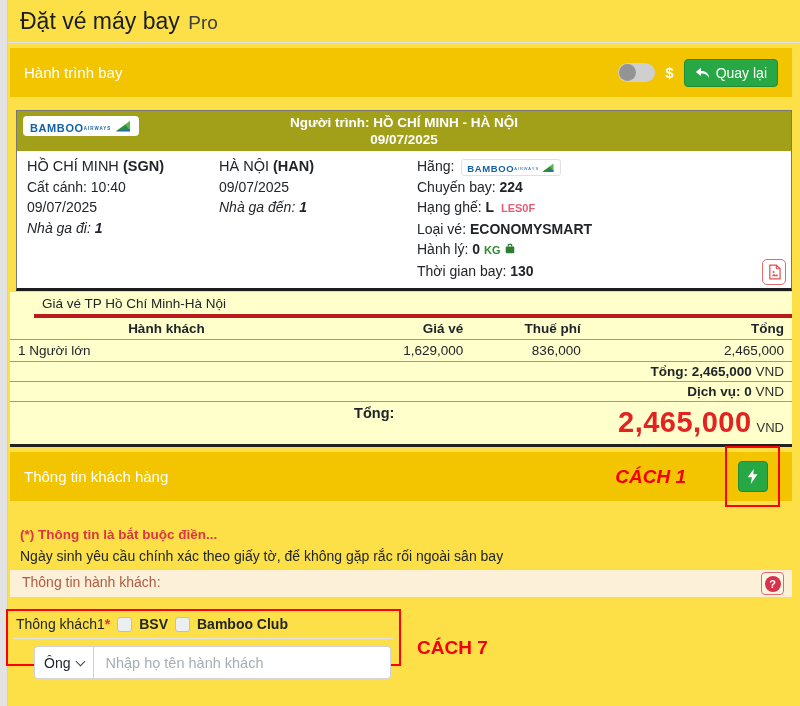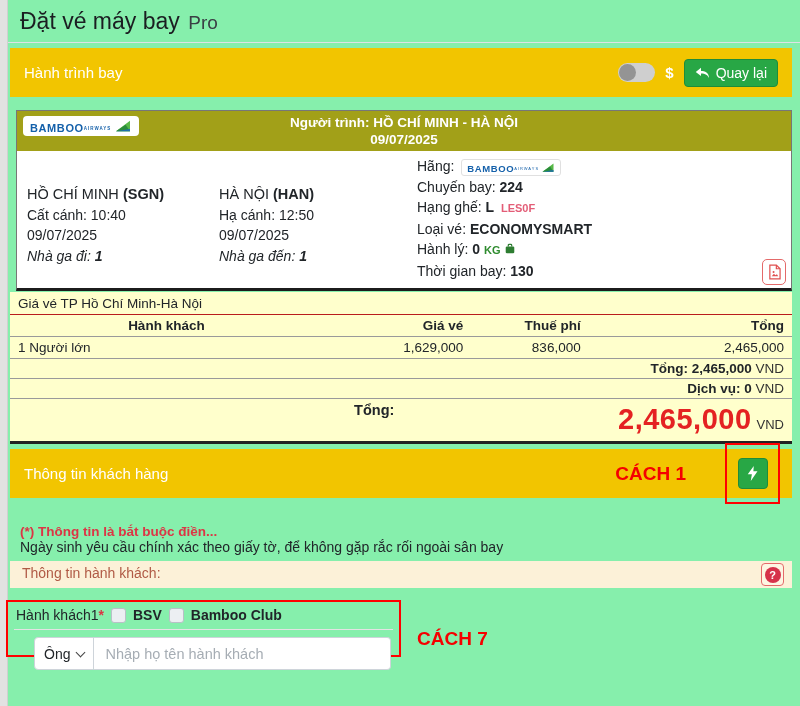--- a/index.html
+++ b/index.html
@@ -1,17 +1,17 @@
 <!DOCTYPE html>
 <html><head>
 <meta charset="utf-8">
 <style>
   * { margin:0; padding:0; box-sizing:border-box; }
   html,body { width:800px; height:706px; background:#fff; font-family:"Liberation Sans","DejaVu Sans",sans-serif; color:#212529; overflow:hidden; }
-  .page { position:relative; width:800px; height:706px; background:#86efac; }
+  .page { position:relative; width:800px; height:706px; background:#fde047; }
   .left-strip { position:absolute; left:0; top:0; width:8px; height:706px; background:#e2e2e2; border-right:1px solid #d0d0d0; }
   .content { position:relative; margin-left:8px; width:792px; }
 
   
   .title-bar { padding:8px 16px 7px 12px; border-bottom:1px solid #dee2e6; }
   .title-bar .t-main { font-size:23px; font-weight:500; color:#1b1e21; }
   .title-bar .t-suffix { font-size:19px; font-weight:400; color:#3a3f44; margin-left:4px; }
 
   
   .section-bar { margin:5px 8px 0 2px; height:49px; background:#f2c500; color:#fff; display:flex; align-items:center; padding:0 14px; font-size:15px; position:relative; }
@@ -23,53 +23,53 @@
 
   
   .flight-card { margin:13px 8px 0 8px; border:1px solid #777; border-bottom:3px solid #1c1c1c; background:#fff; }
   .card-header { background:#a2a018; height:40px; position:relative; display:flex; flex-direction:column; align-items:center; justify-content:center; color:#fff; font-weight:bold; font-size:13.5px; line-height:17px; }
   .brand-badge { position:absolute; left:6px; top:5px; background:#fff; border-radius:4px; padding:3px 7px; display:flex; align-items:flex-end; gap:3px; }
   .brand-txt { display:flex; line-height:9px; }
   .brand-name { color:#1460aa; font-weight:bold; font-size:11px; letter-spacing:.6px; }
   .brand-sub { color:#1460aa; font-size:4.5px; letter-spacing:1px; }
   .card-body { display:grid; grid-template-columns:192px 198px 1fr; padding:5px 10px 4px 10px; font-size:14px; position:relative; min-height:137px; }
   .col .ln { line-height:20.5px; }
-  .city-ln { font-size:14.5px;margin-top:28px; }
+  .city-ln { font-size:14.5px; }
   .b { font-weight:bold; }
   .it { font-style:italic; }
   .fare-code { color:#e35d77; font-size:11px; font-weight:bold; margin-left:3px; }
   .kg { color:#2e8b2e; font-size:11px; font-weight:bold; }
   .mini-logo { display:inline-flex; align-items:flex-end; gap:2px; border:1px solid #e0e0e0; border-radius:3px; background:#fff; padding:2px 5px; vertical-align:middle; margin-left:3px; }
   .mini-logo .brand-name { font-size:9.5px; }
   .mini-logo .brand-sub { font-size:4px; }
   .pdf-btn { position:absolute; right:5px; bottom:3px; width:24px; height:26px; border:1px solid #e46a6a; border-radius:5px; display:flex; align-items:center; justify-content:center; background:#fff; cursor:pointer; }
 
   
   .fare { margin:1px 8px 0 2px; background:#ffffcc; border-bottom:3px solid #222; font-size:13.5px; }
-  .fare-caption { padding:4px 8px 3px; border-bottom:1px solid #b91c1c; }
+  .fare-caption { padding:4px 8px 3px; border-bottom:4px solid #b91c1c;margin-left:24px; }
   table.fare-tbl { width:100%; border-collapse:collapse; }
   .fare-tbl th, .fare-tbl td { padding:3px 8px; border-bottom:1px solid #9a9a9a; font-size:13.5px; }
   .fare-tbl th { font-weight:bold; }
   .c { } .r { text-align:right; }
   .fare-line { text-align:right; padding:2px 8px; border-bottom:1px solid #9a9a9a; }
   .fare-line .unit { font-weight:normal; color:#333; }
   .grand-row { position:relative; height:42px; }
   .grand-label { position:absolute; left:44%; top:3px; font-weight:bold; font-size:14.5px; }
   .grand-val { position:absolute; right:8px; top:4px; display:flex; align-items:baseline; gap:5px; }
   .grand-num { color:#e42222; font-weight:bold; font-size:29px; letter-spacing:.5px; }
   .grand-unit { font-size:13px; color:#333; }
 
   
-  .cach1-lbl { color:#f50000; font-weight:bold; font-size:19px; margin-right:14px; }
+  .cach1-lbl { color:#f50000; font-weight:bold; font-size:19px; margin-right:14px;font-style:italic; }
   .anno-box1 { position:absolute; right:12px; top:-6px; width:55px; height:61px; border:2px solid #f00; display:flex; align-items:center; justify-content:center; }
   .bolt-btn { width:30px; height:31px; background:#28a745; border:1px solid #1f8c3a; border-radius:4px; display:flex; align-items:center; justify-content:center; cursor:pointer; }
 
   .notes { margin:26px 0 0 12px; font-size:14px; }
   .note-red { color:#dc3545; font-weight:bold; font-size:13.5px; }
-  .note-plain { color:#212529; }
+  .note-plain { margin-top:6px; color:#212529; }
   .pass-bar { margin:6px 8px 0 2px; background:#fcf1d8; color:#b05a45; font-size:14px; padding:4px 12px; position:relative; height:27px; }
   .help-btn { position:absolute; right:8px; top:2px; width:23px; height:23px; border:1px solid #e46a6a; border-radius:4px; background:#fdf6e3; display:flex; align-items:center; justify-content:center; cursor:pointer; }
   .help-circle { width:16px; height:16px; border-radius:50%; background:#d6324a; color:#fff; font-size:11px; font-weight:bold; display:flex; align-items:center; justify-content:center; }
 
   
   .form-area { position:relative; margin:12px 0 0 0; height:58px; }
   .anno-box2 { position:absolute; left:-2px; top:0; width:395px; height:57px; border:2px solid #f00; padding:4px 6px 0 6px; }
   .pax-row1 { display:flex; align-items:center; gap:7px; font-size:14px; padding:1px 2px 6px 2px; border-bottom:1px solid #e3e3e3; }
   .req { color:#dc3545; font-weight:bold; }
   .cb { width:15px; height:15px; border:1px solid #b9c0c7; border-radius:3px; background:#eceff2; cursor:pointer; }
@@ -145,21 +145,20 @@
             <span>Nhà ga đi:</span>
             <span class="b">1</span>
           </div>
         </div>
 
         <div class="col">
           <div class="ln city-ln">
             <span>HÀ NỘI</span>
             <span class="b">(HAN)</span>
           </div>
-          <div class="ln">Hạ cánh: 12:50</div>
           <div class="ln">09/07/2025</div>
           <div class="ln it">
             <span>Nhà ga đến:</span>
             <span class="b">1</span>
           </div>
         </div>
 
         <div class="col">
           <div class="ln">
             <span>Hãng:</span>
@@ -287,21 +286,21 @@
       <span>Thông tin hành khách:</span>
       <button class="help-btn">
         <span class="help-circle">?</span>
       </button>
     </div>
 
     <div class="form-area">
       <div class="anno-box2">
         <div class="pax-row1">
           <span>
-            <span>Hành khách1</span><span class="req">*</span>
+            <span>Thông khách1</span><span class="req">*</span>
           </span>
           <span class="cb"></span>
           <span class="b">BSV</span>
           <span class="cb"></span>
           <span class="b">Bamboo Club</span>
         </div>
         <div class="pax-row2">
           <div class="fake-select">
             <span>Ông</span>
             <span class="chev"></span>

